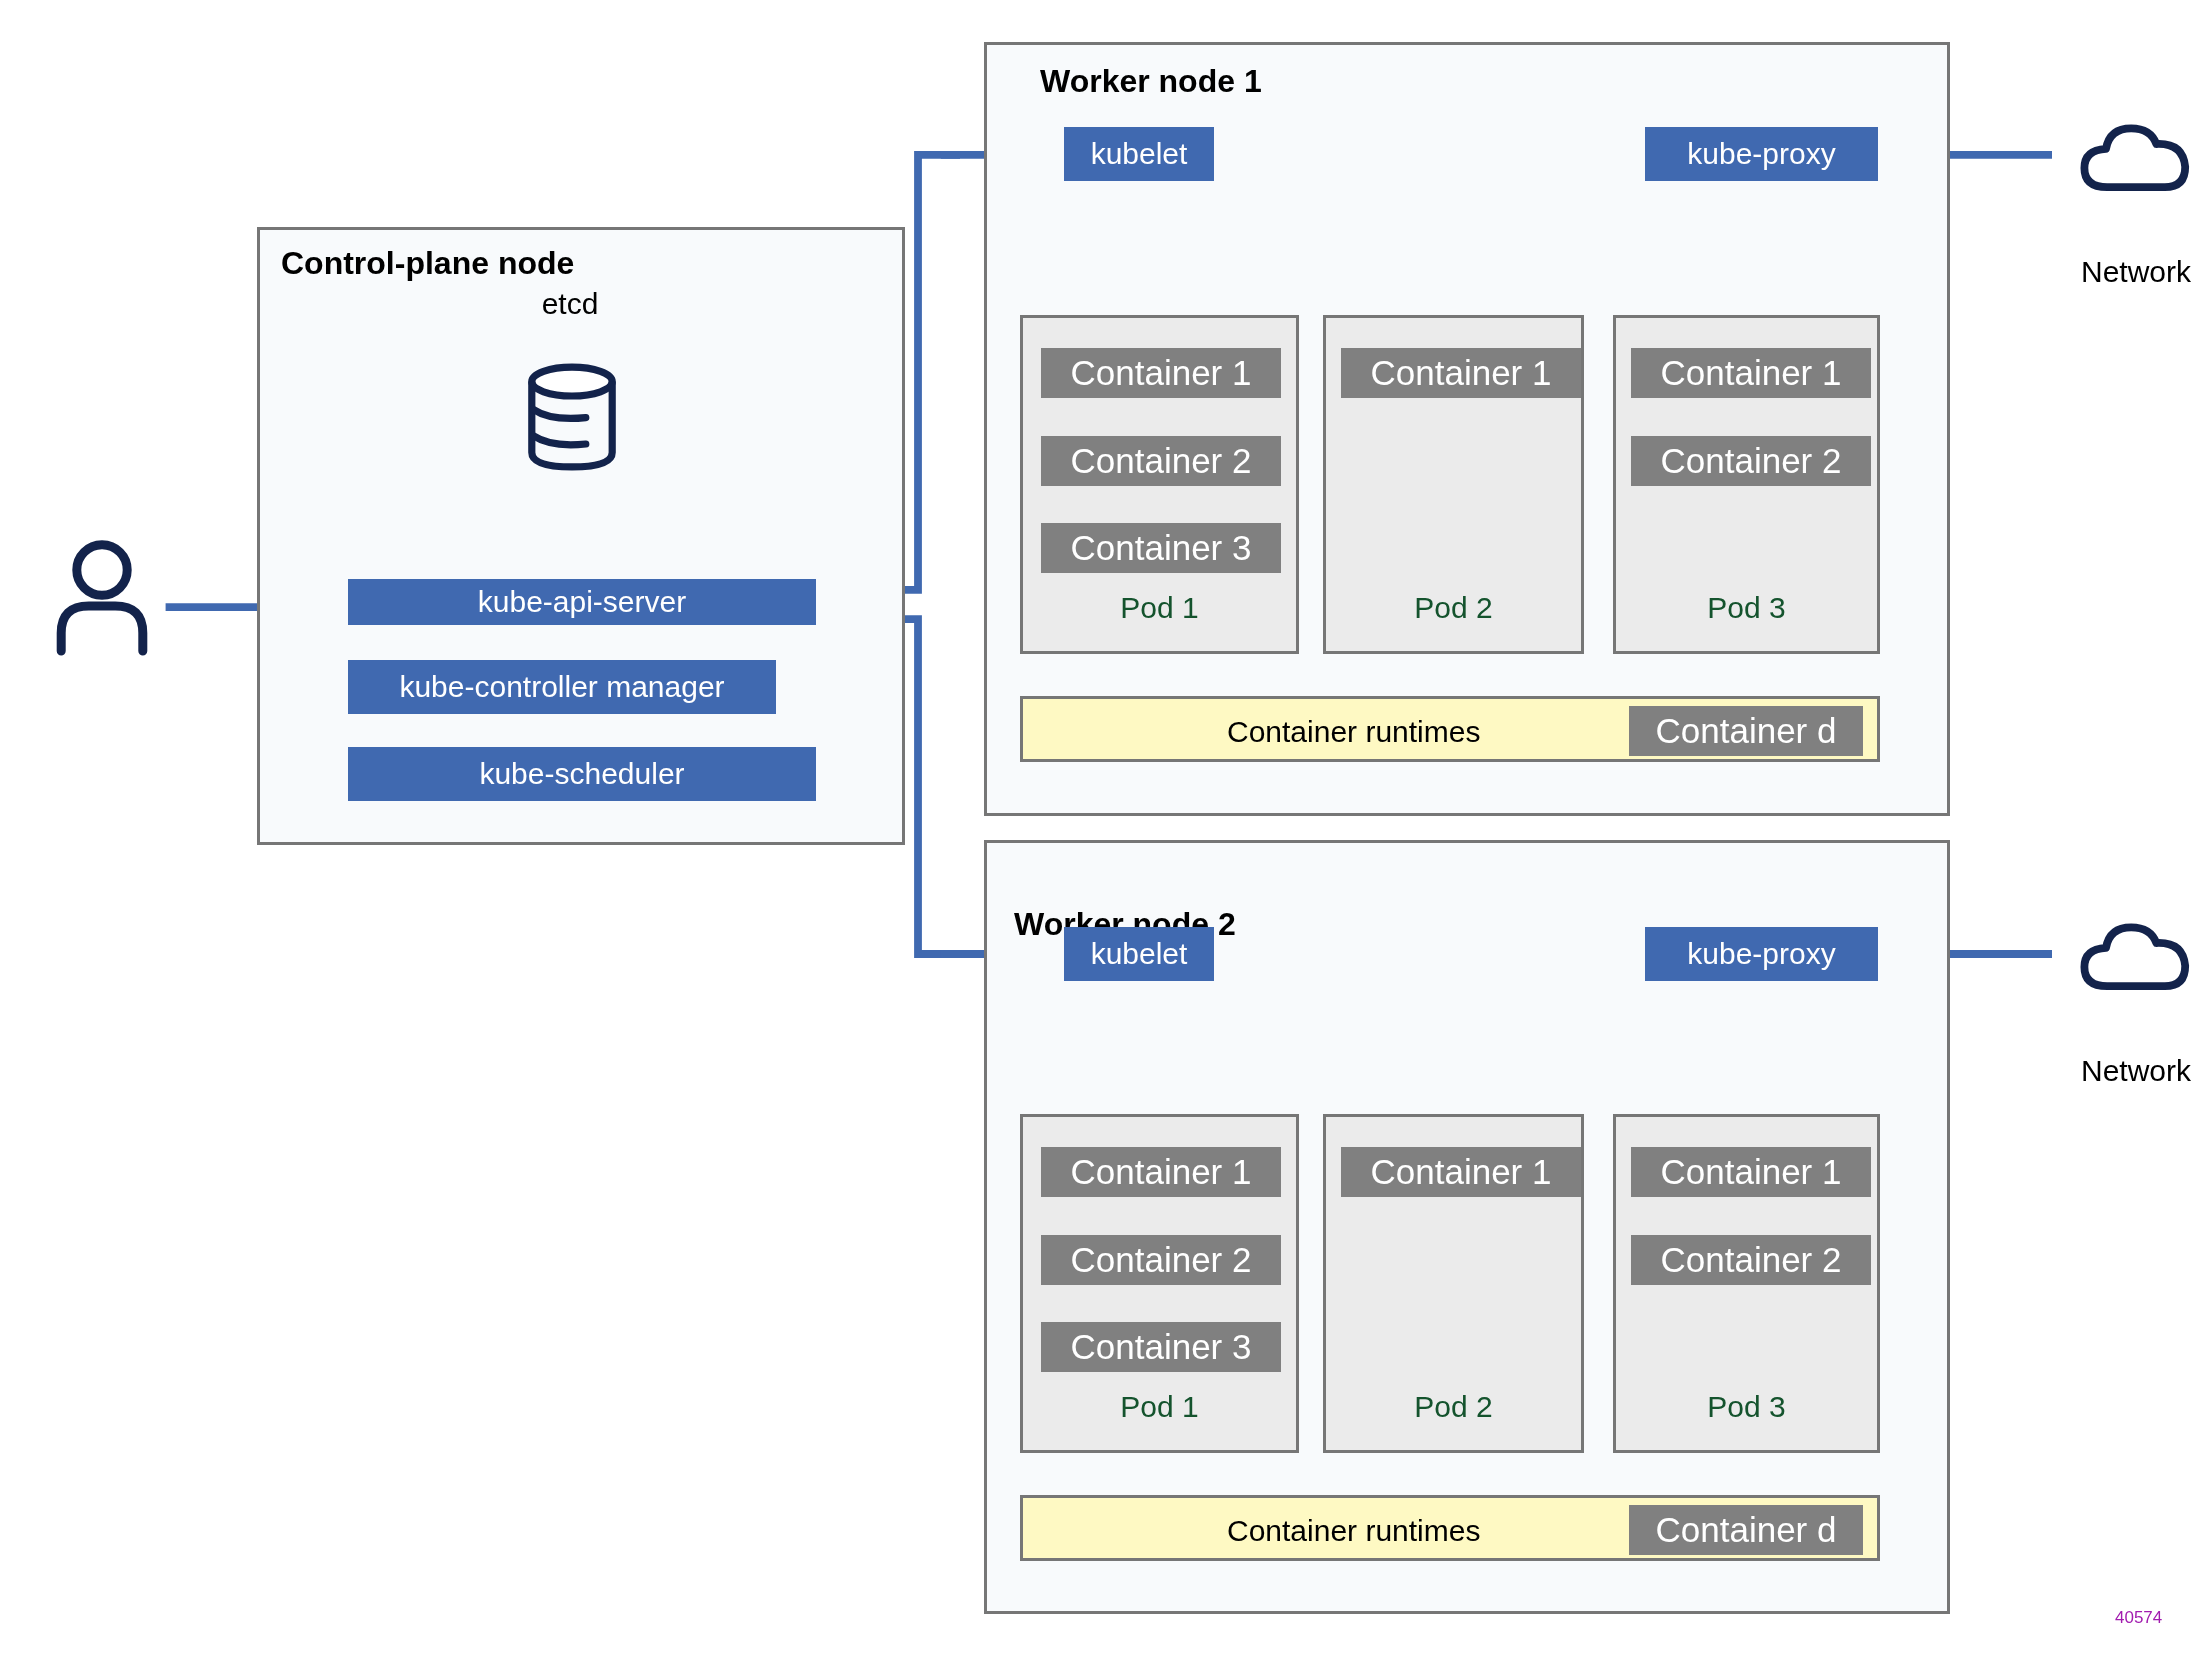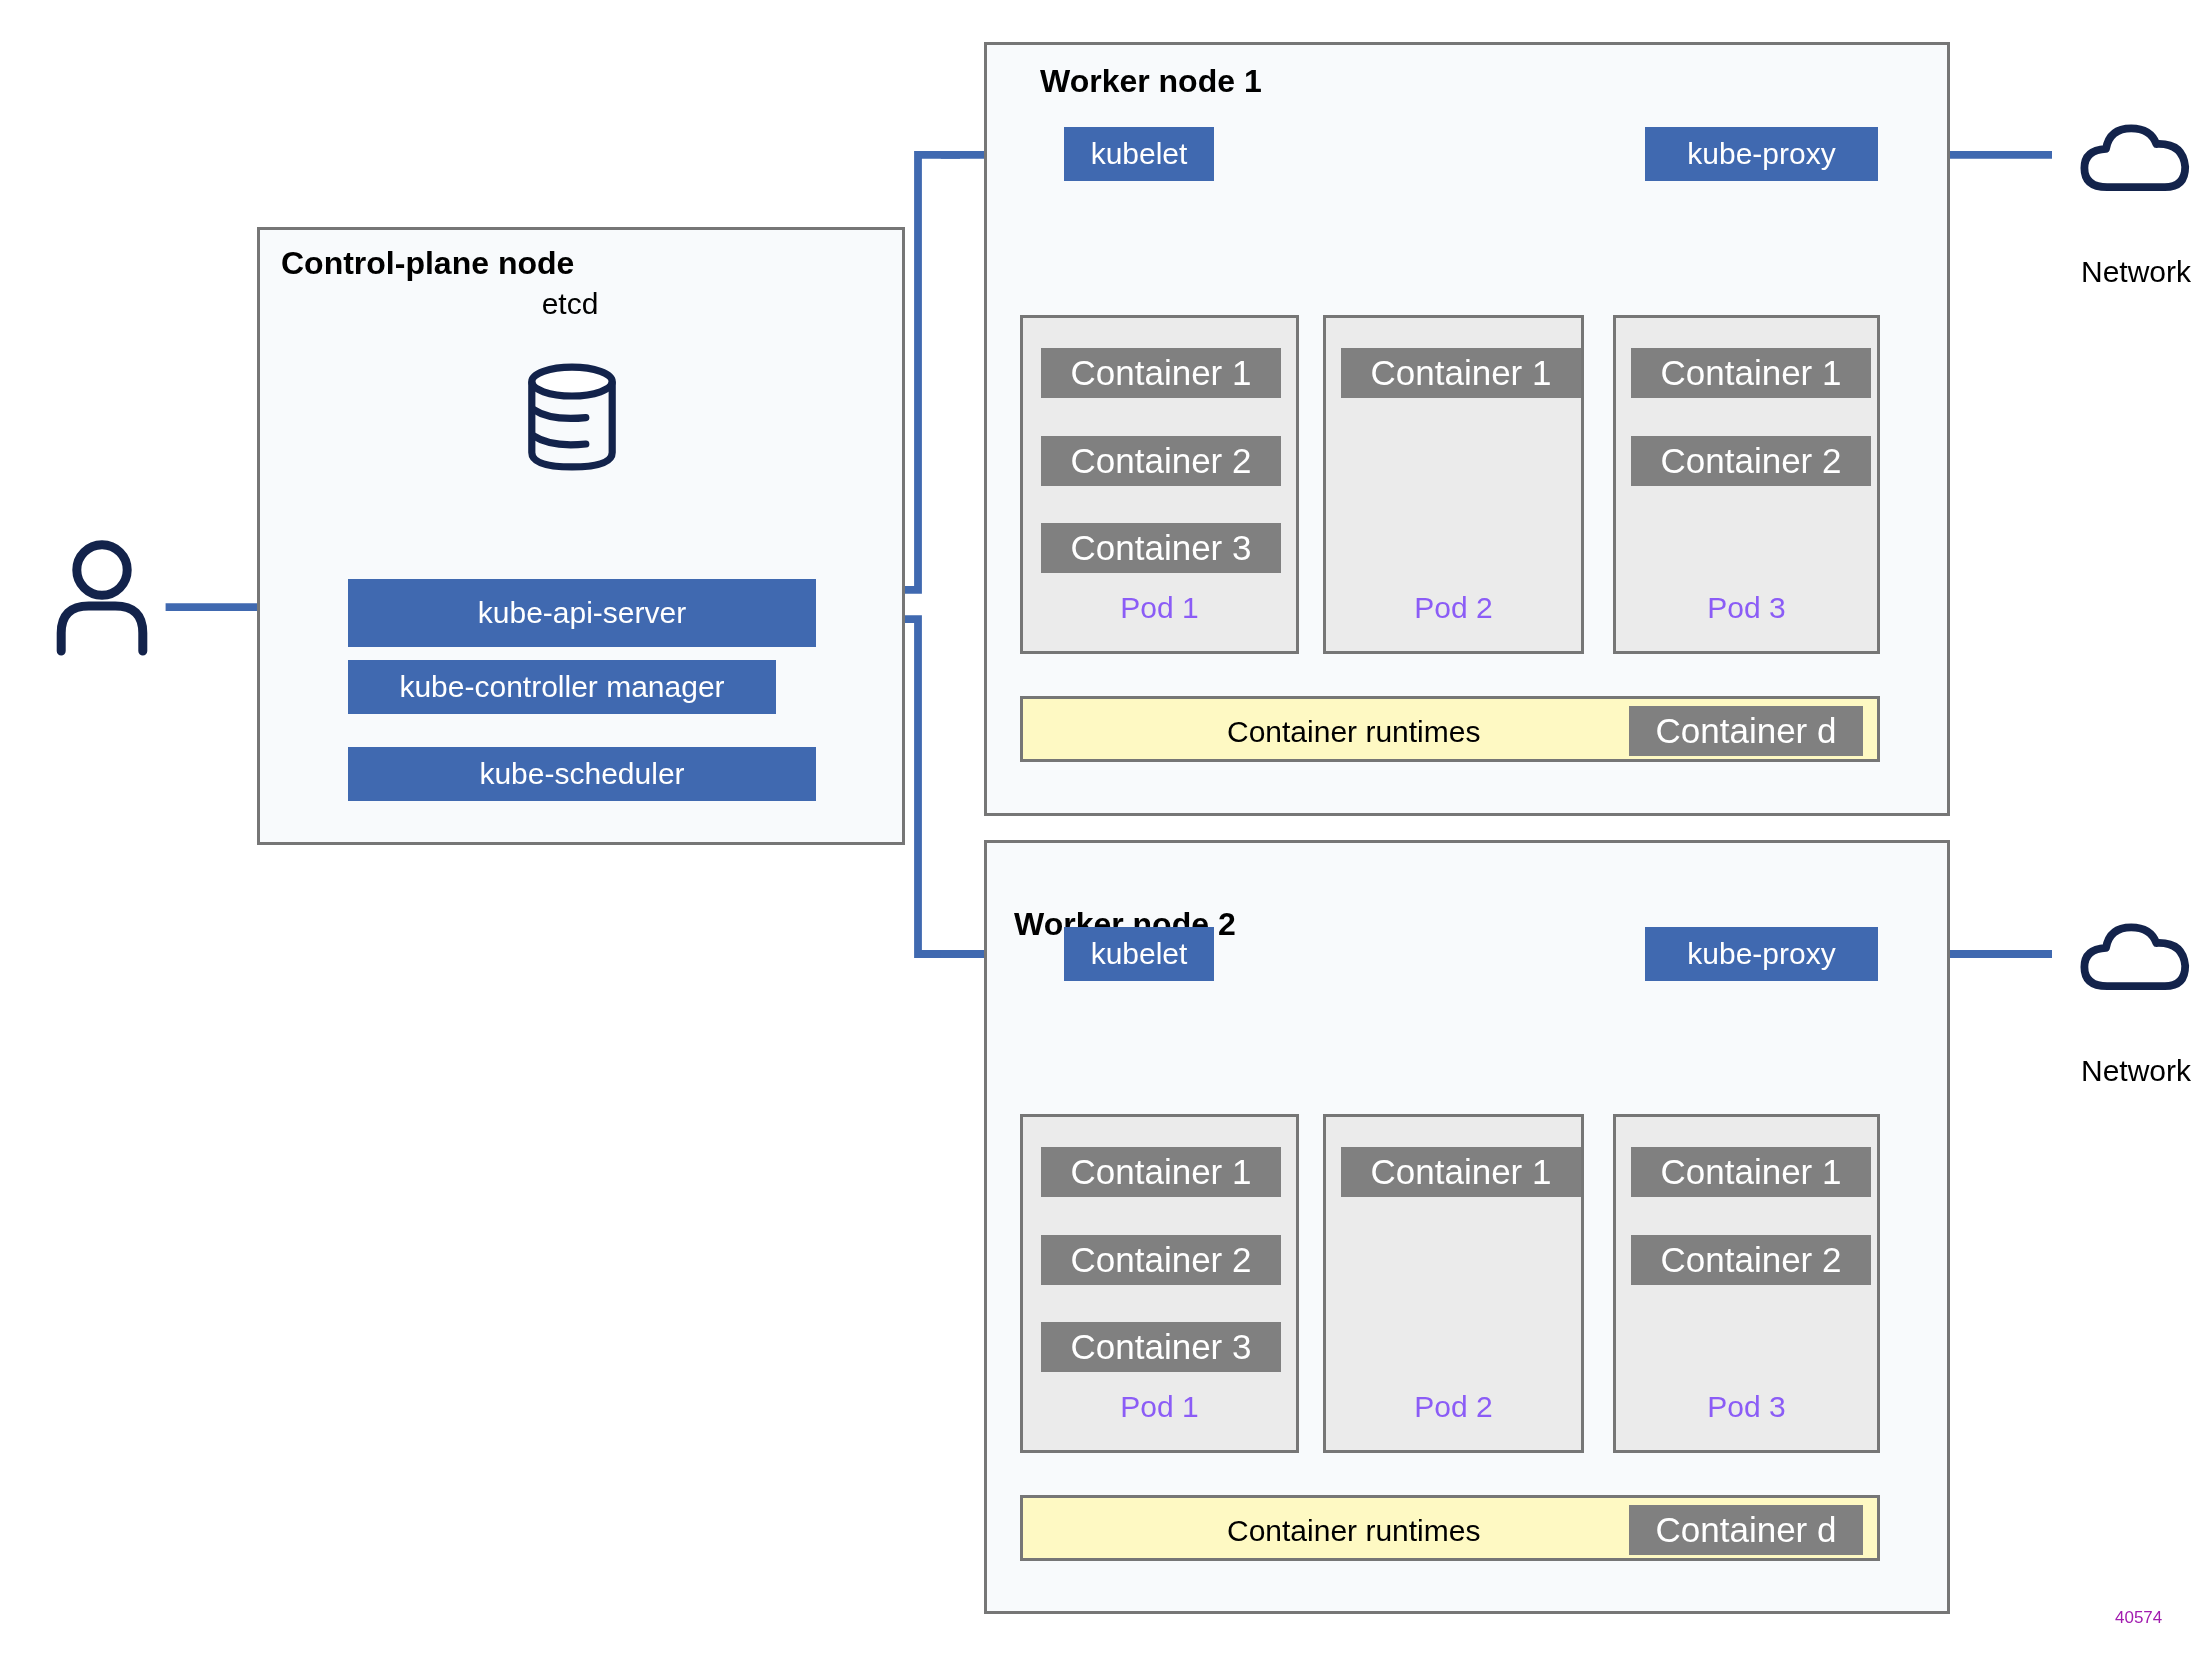--- a/index.html
+++ b/index.html
@@ -52,21 +52,21 @@
     position:absolute;
     background:#ebebeb;
     border:3px solid #767676;
     box-sizing:border-box;
   }
   .pod-label{
     position:absolute;
     left:0;right:0;
     text-align:center;
     font-size:30px;
-    color:#8b5cf6;
+    color:#14532d;
   }
   .container-box{
     position:absolute;
     background:#808080;
     color:#ffffff;
     display:flex;
     align-items:center;
     justify-content:center;
     font-size:35px;
     box-sizing:border-box;
@@ -165,21 +165,21 @@
 
   <div class="plain-label" style="left:474px;top:287px;width:192px;">etcd</div>
 
   <svg class="icon-svg" style="left:515px;top:360px;width:114px;height:114px;" viewBox="0 0 190 190">
     <ellipse cx="95" cy="36" rx="67" ry="24" fill="#ffffff" stroke="#13234b" stroke-width="12"></ellipse>
     <path d="M 28 36 L 28 154 Q 28 178 95 178 Q 162 178 162 154 L 162 36" fill="none" stroke="#13234b" stroke-width="12"></path>
     <path d="M 30 82 Q 60 102 118 96" fill="none" stroke="#13234b" stroke-width="12" stroke-linecap="round"></path>
     <path d="M 30 126 Q 60 146 118 140" fill="none" stroke="#13234b" stroke-width="12" stroke-linecap="round"></path>
   </svg>
 
-  <div class="blue-box" style="left:348px;top:579px;width:468px;height:68px;">kube-api-server</div>
+  <div class="blue-box" style="left:348px;top:579px;width:468px;height:46px;">kube-api-server</div>
 
   <div class="blue-box" style="left:348px;top:660px;width:428px;height:54px;">kube-controller manager</div>
 
   <div class="blue-box" style="left:348px;top:747px;width:468px;height:54px;">kube-scheduler</div>
 
   <div class="node-frame" style="left:984px;top:42px;width:966px;height:774px;"></div>
   <div class="node-title" style="left:1040px;top:63px;">Worker node 1</div>
 
   <div class="blue-box" style="left:1064px;top:127px;width:150px;height:54px;">kubelet</div>
   <div class="blue-box" style="left:1645px;top:127px;width:233px;height:54px;">kube-proxy</div>

